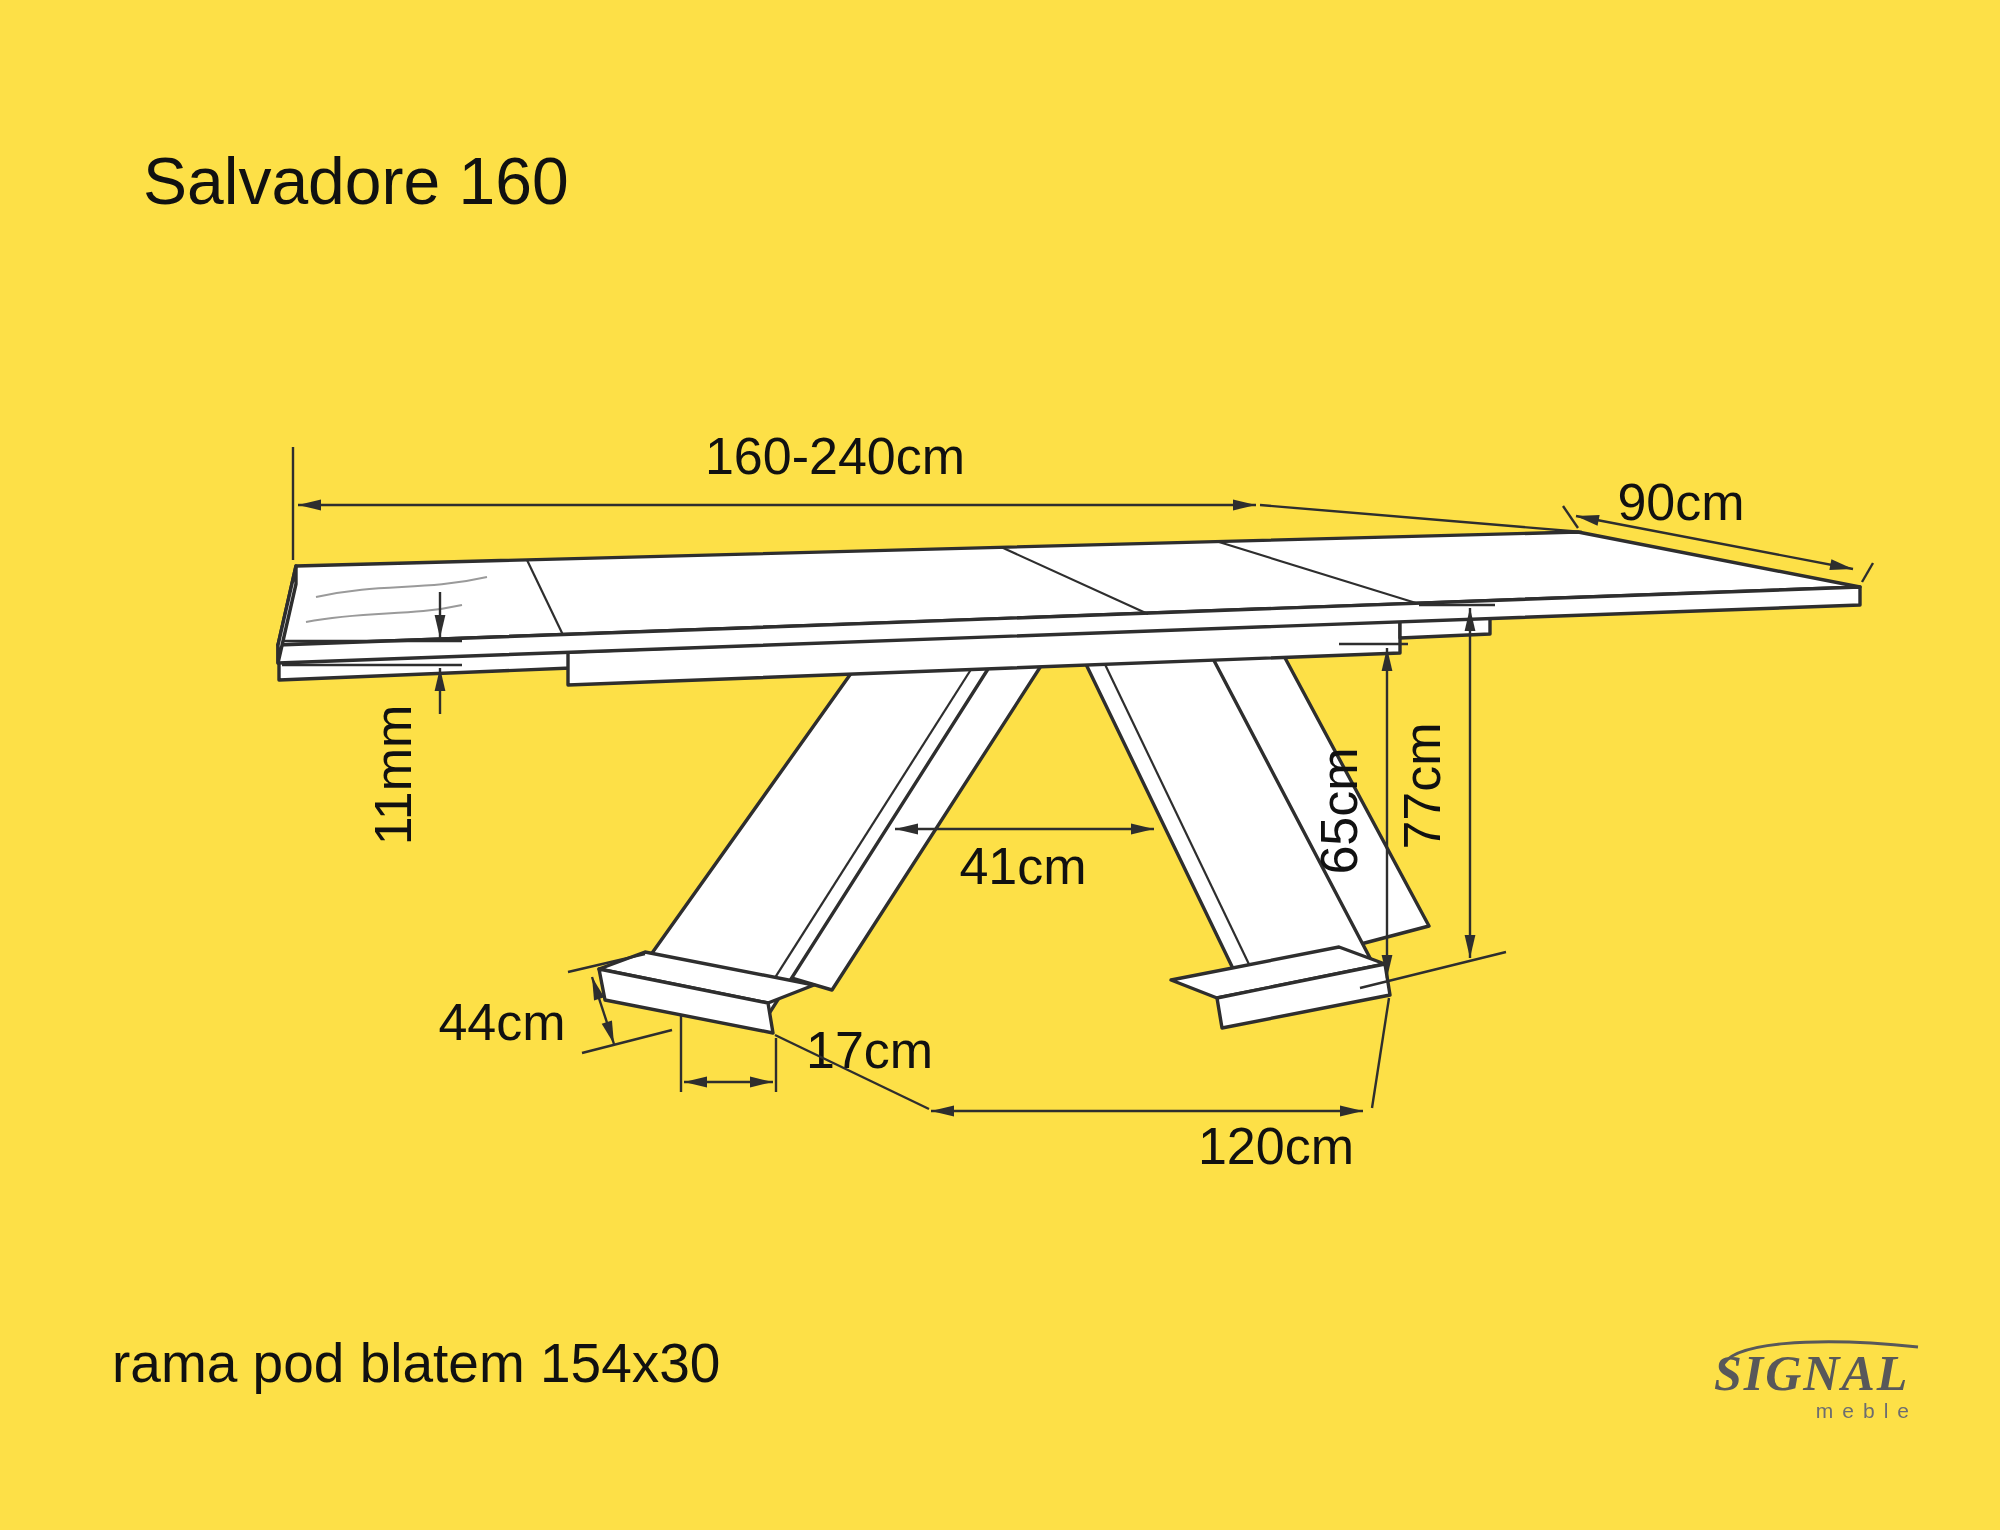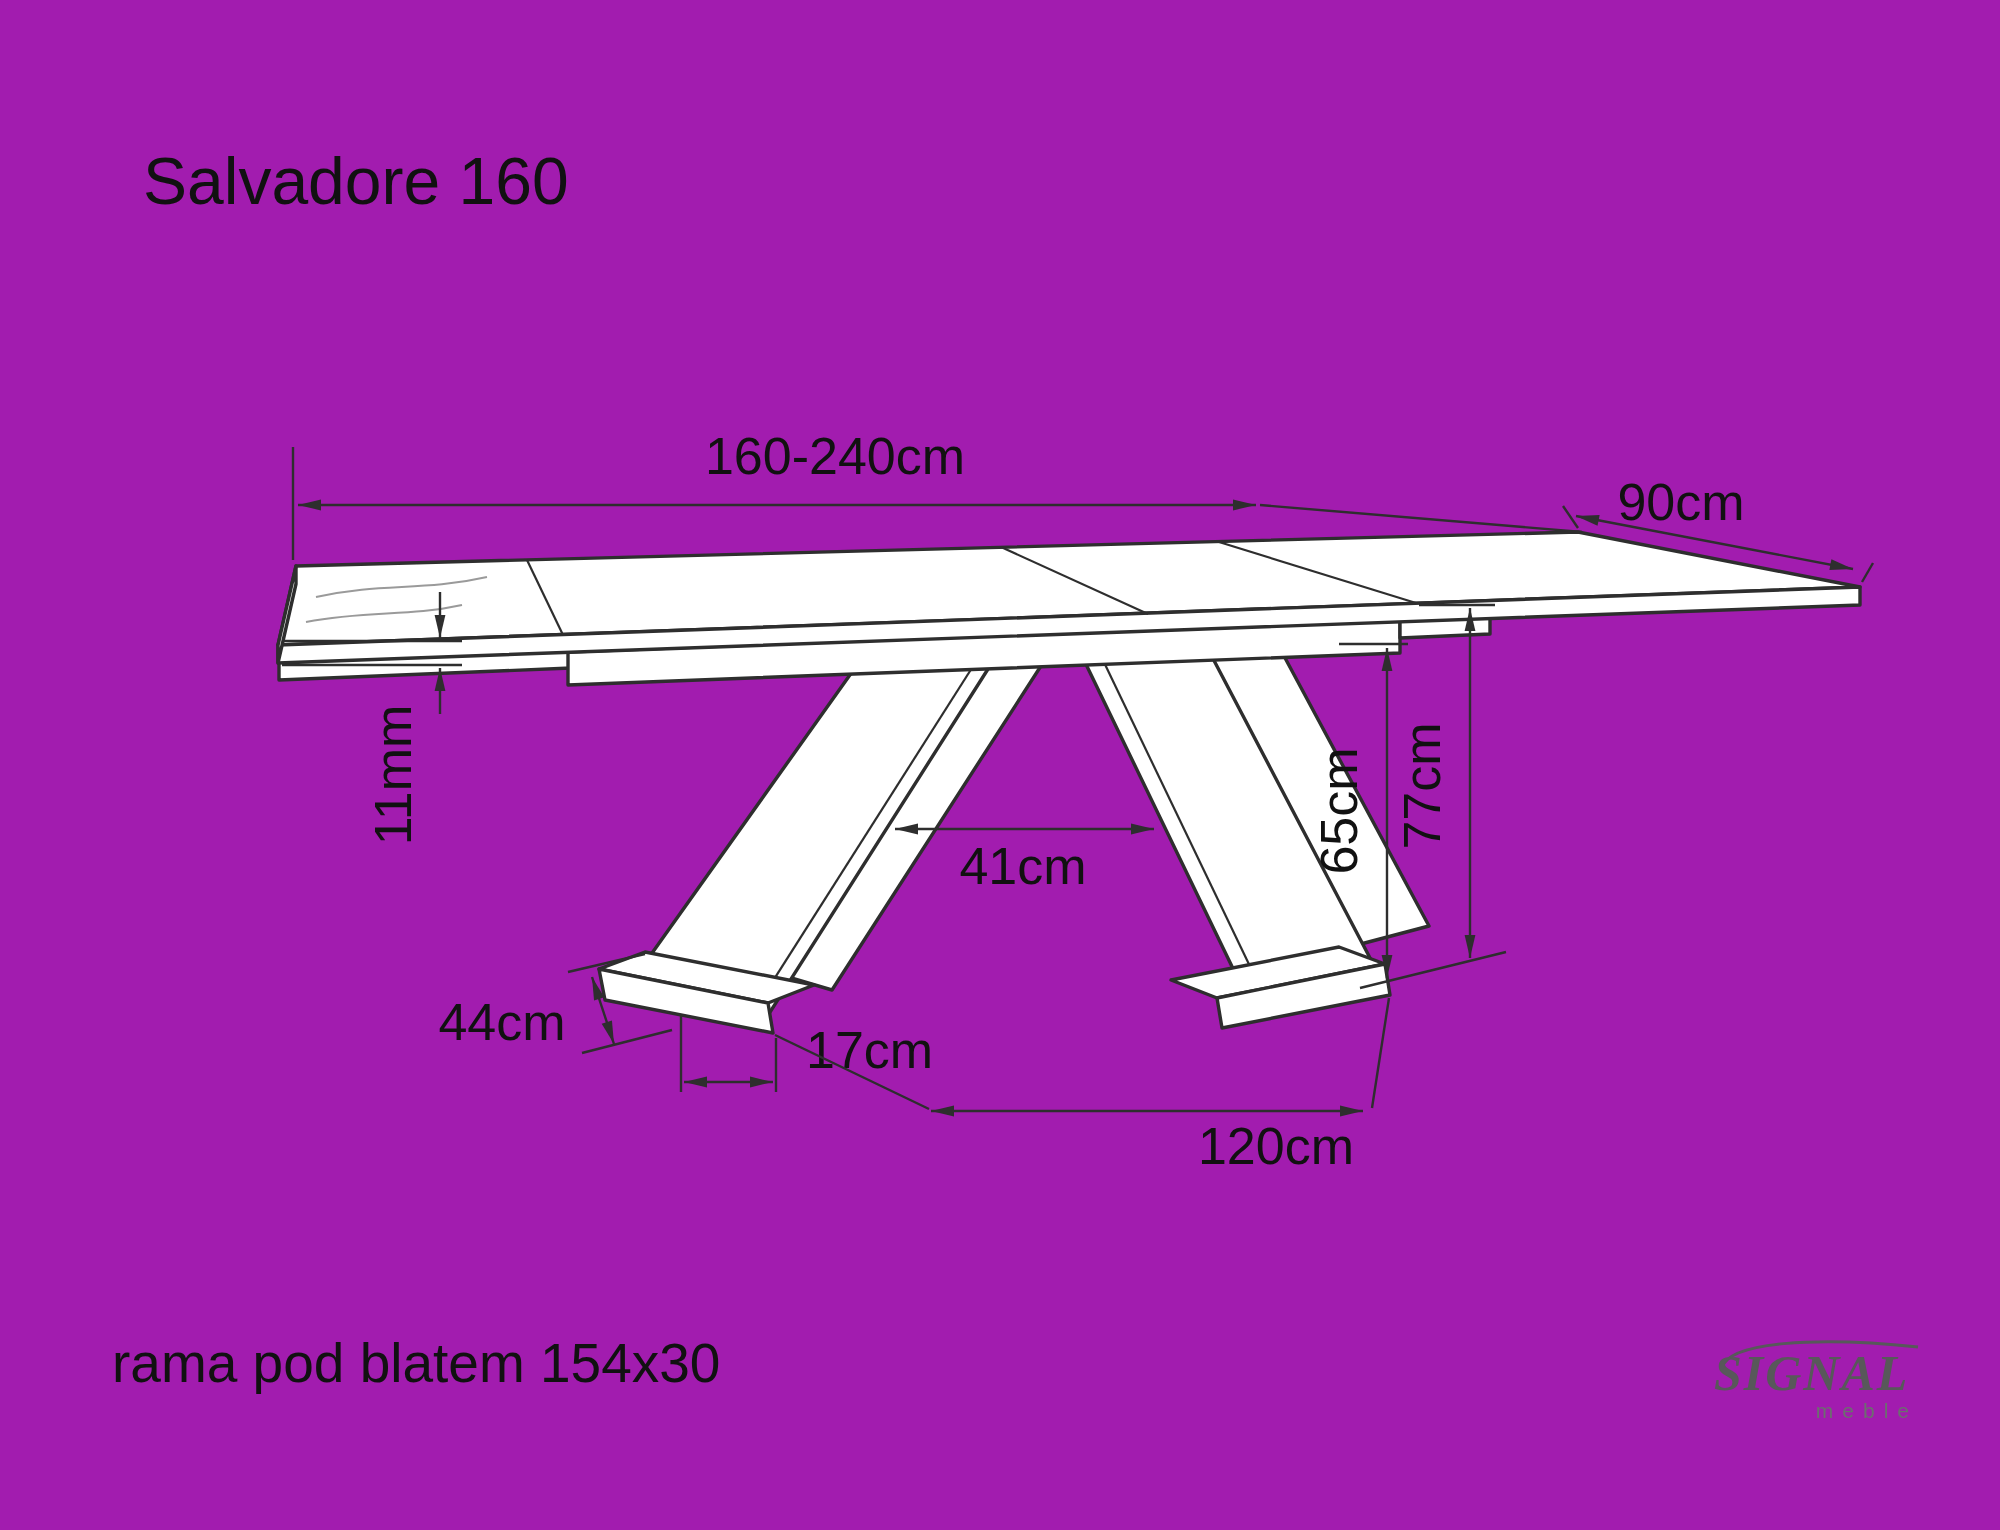--- a/index.html
+++ b/index.html
@@ -1,19 +1,19 @@
 <!DOCTYPE html>
 <html><head>
 <meta charset="utf-8">
 <style>
   html,body { margin:0; padding:0; background:#e9e9e9; }
   .canvas {
     position:relative;
     width:2000px; height:1530px;
-    background:#a21caf;
+    background:#fde047;
     font-family:"Liberation Sans", sans-serif;
     overflow:hidden;
   }
   svg { display:block; }
   .outline { fill:#ffffff; stroke:#2e2e2e; stroke-width:3.4; stroke-linejoin:round; }
   .thin    { fill:none; stroke:#2e2e2e; stroke-width:2.2; }
   .vein    { fill:none; stroke:#9a9a9a; stroke-width:2; }
   .dim     { fill:none; stroke:#2e2e2e; stroke-width:2.4; }
   text.lbl   { font-size:52px; fill:#111111; }
   text.title { font-size:66px; fill:#111111; }

